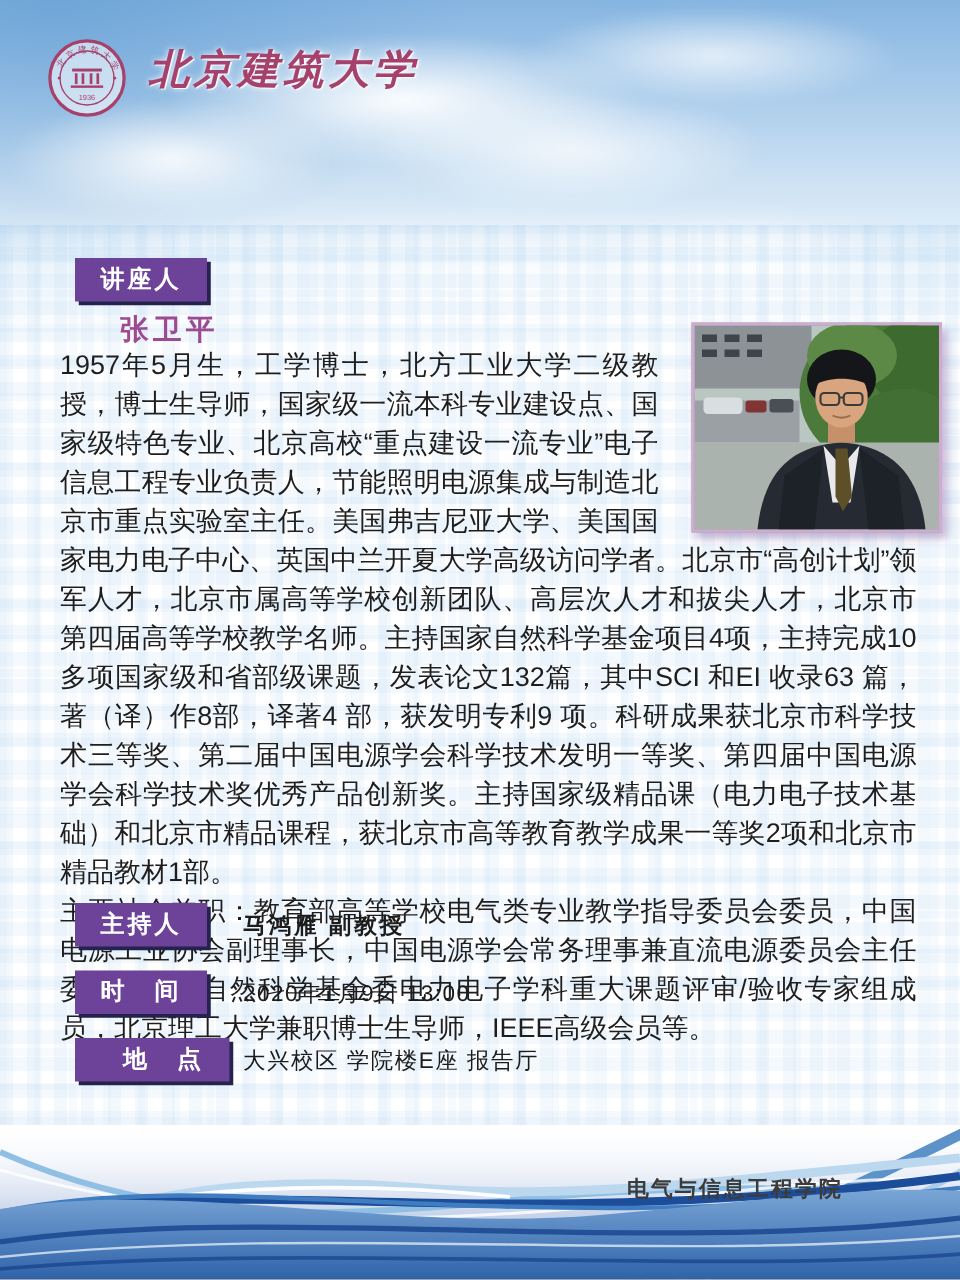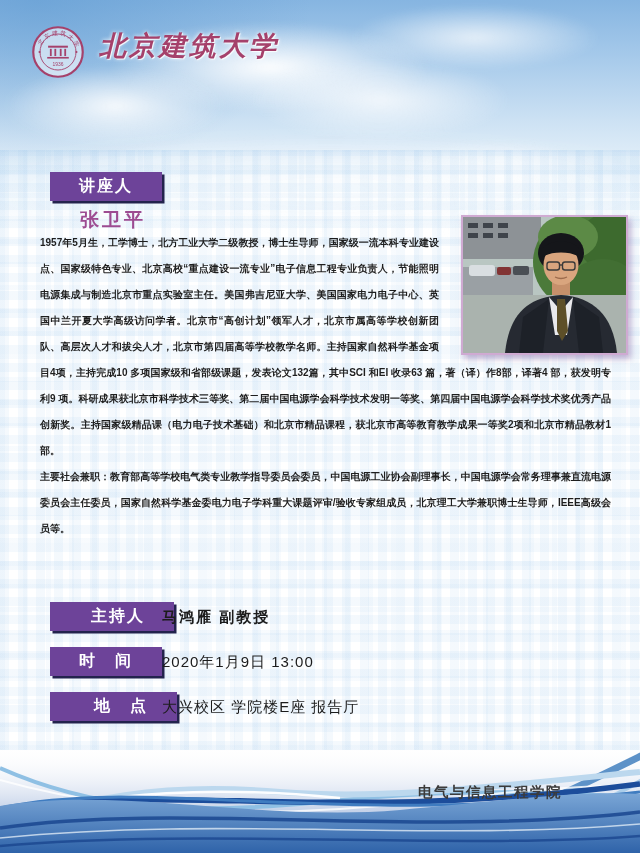--- a/index.html
+++ b/index.html
@@ -21,26 +21,26 @@
       repeating-linear-gradient(90deg, rgba(150,195,235,.07) 0 5px, transparent 5px 23px);}
   .seal{position:absolute;left:31px;top:25px;width:54px;height:54px;}
   .univ-cn{position:absolute;left:99px;top:28px;
     font:italic 700 27px "DejaVu Serif",serif;color:#a5416b;letter-spacing:3px;
     text-shadow:0 0 4px #fff,1px 1px 0 rgba(255,255,255,.8);}
   .univ-en{position:absolute;left:101px;top:62px;color:#a5416b;
     font:700 7.5px "Liberation Sans",sans-serif;letter-spacing:.45px;line-height:9.5px;}
   .main-title{position:absolute;left:0;top:94px;width:100%;text-align:center;
     font:italic 700 37px "DejaVu Serif",serif;color:#2b3a94;letter-spacing:5px;
     text-shadow:2px 2px 0 #fff,-2px -2px 0 #fff,2px -2px 0 #fff,-2px 2px 0 #fff,0 2px 0 #fff,0 -2px 0 #fff,2px 0 0 #fff,-2px 0 0 #fff,0 0 9px rgba(255,255,255,.95);}
-  .tag{position:absolute;left:50px;width:112px;height:29px;background:#6d4399;
+  .tag{position:absolute;left:50px;width:88px;height:29px;background:#6d4399;
     box-shadow:2.5px 2.5px 0 #23234d;color:#fff;font-weight:700;font-size:16px;
     display:flex;align-items:center;justify-content:center;letter-spacing:2px;}
   .speaker-name{position:absolute;left:80px;top:207px;font-size:19px;font-weight:700;color:#9d4b91;letter-spacing:3px;}
   .bio{position:absolute;left:40px;top:230px;width:571px;text-align:justify;
-    font-size:10px;line-height:26px;color:#1e1e1e;font-weight:bold;}
+    font-size:18px;line-height:26px;color:#1e1e1e;}
   .bio p{margin:0;}
   .photo-spacer{float:right;width:172px;height:126px;}
   .photo{position:absolute;left:461px;top:215px;width:163px;height:136px;
     border:2px solid #cfaad2;box-shadow:3px 4px 6px rgba(140,110,170,.5);background:#9aa59b;}
   .photo svg{display:block;}
   .detail-value{position:absolute;left:162px;font-size:15px;color:#1c1c1c;letter-spacing:1px;}
   .bold{font-weight:700;letter-spacing:2px;}
   .waves{position:absolute;left:0;bottom:0;width:640px;height:125px;}
   .dept{position:absolute;left:418px;top:783px;font-size:14.5px;font-weight:700;
     color:#3b3b3b;letter-spacing:1.5px;z-index:5;}
@@ -125,21 +125,21 @@
         <ellipse cx="98" cy="48" rx="17.5" ry="20" fill="#d9a57e"></ellipse>
         <path d="M80,32 C84,22 112,22 116,32 L116,40 C108,34 88,34 80,40 Z" fill="#15161a"></path>
         <rect x="84" y="45" width="12.5" height="8" rx="2.5" fill="none" stroke="#3a3a3a" stroke-width="1.4"></rect>
         <rect x="99.5" y="45" width="12.5" height="8" rx="2.5" fill="none" stroke="#3a3a3a" stroke-width="1.4"></rect>
         <line x1="96.5" y1="48" x2="99.5" y2="48" stroke="#3a3a3a" stroke-width="1.4"></line>
         <path d="M92,60 Q98,63 104,60" fill="none" stroke="#9c6b4c" stroke-width="1.3"></path>
       </g>
     </svg>
   </div>
 
-  <div class="tag" style="top:602px;padding-left:12px;">主持人</div>
+  <div class="tag" style="top:602px;">主持人</div>
   <div class="detail-value bold" style="top:608px;">马鸿雁 副教授</div>
 
   <div class="tag" style="top:647px;">时　间</div>
   <div class="detail-value" style="top:653px;">2020年1月9日 13:00</div>
 
   <div class="tag" style="top:692px;padding-left:15px;">地　点</div>
   <div class="detail-value" style="top:698px;">大兴校区 学院楼E座 报告厅</div>
 
   <div class="dept">电气与信息工程学院</div>
 

